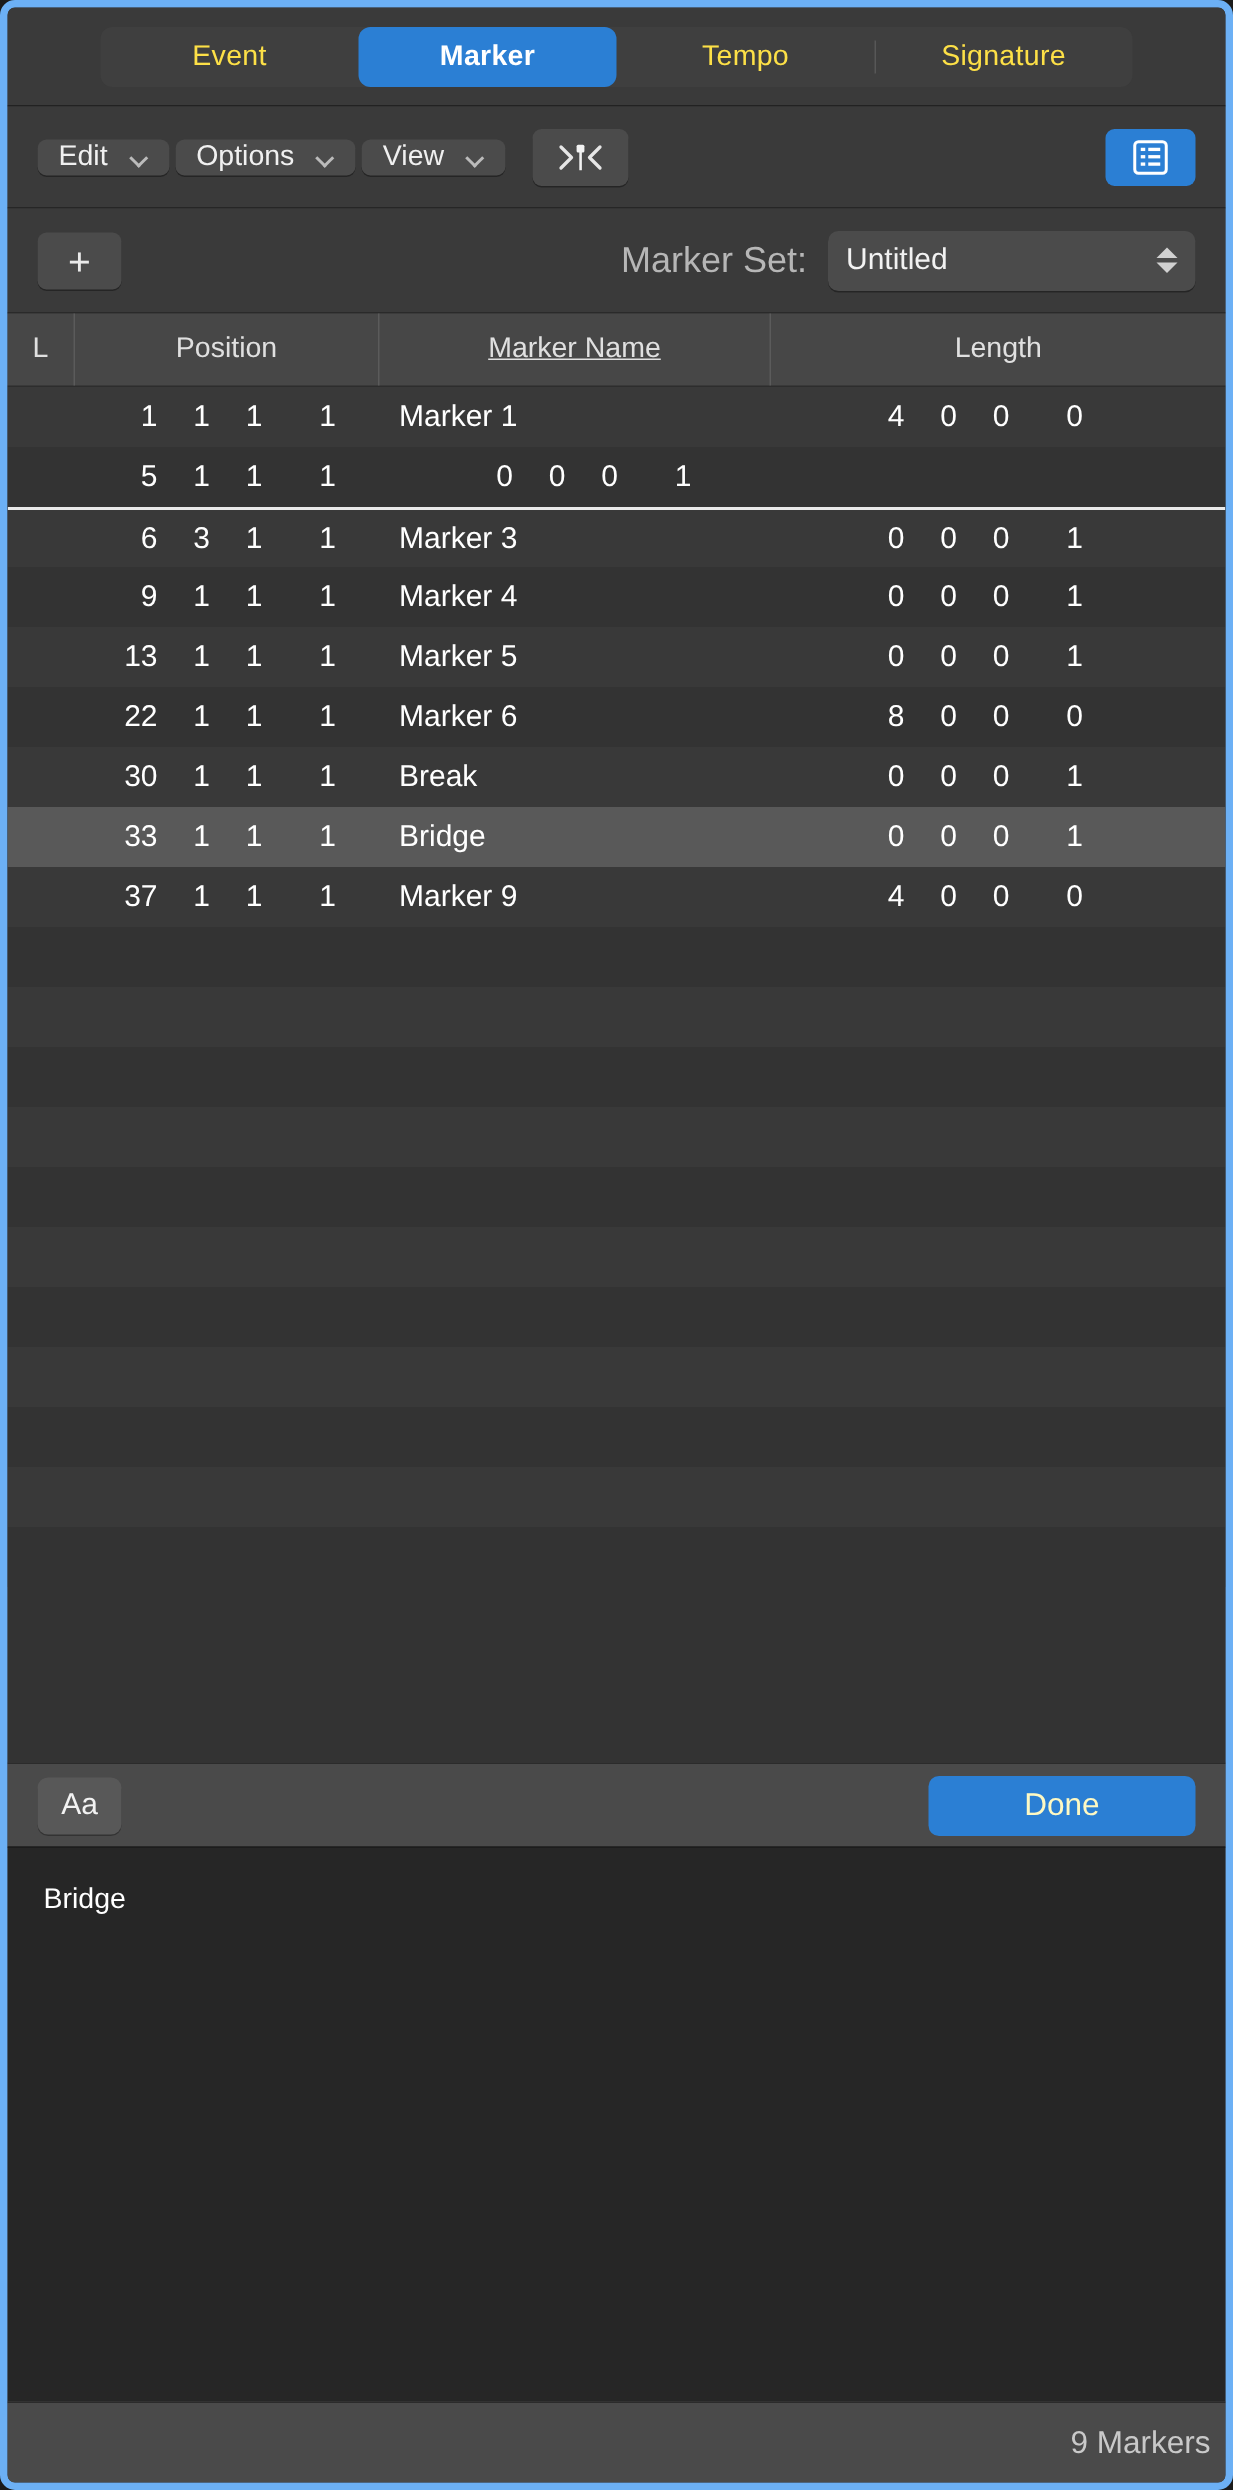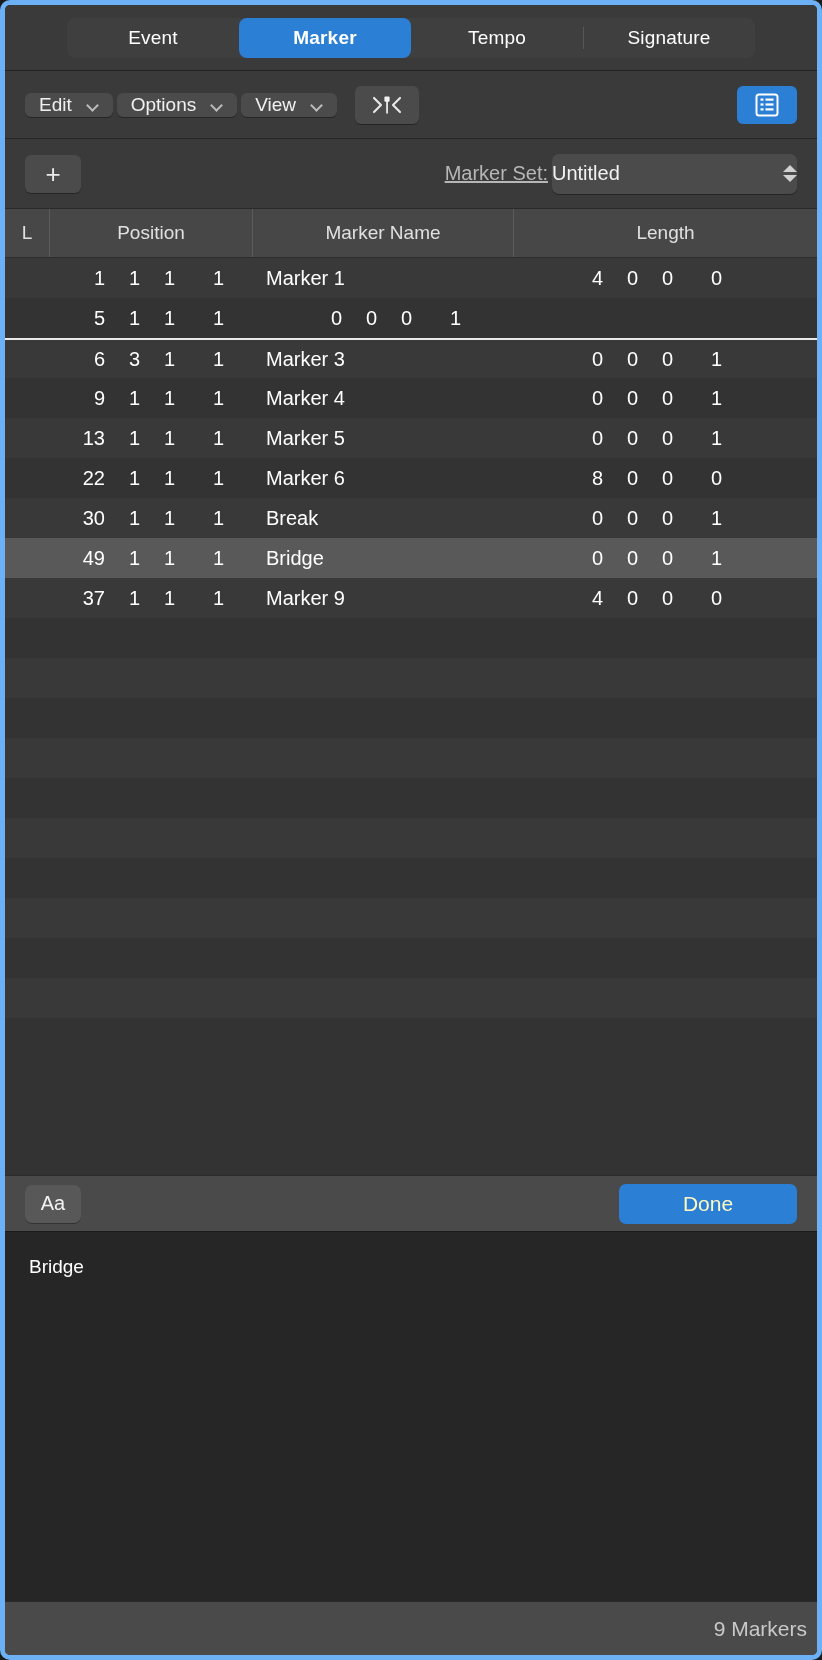--- a/index.html
+++ b/index.html
@@ -44,21 +44,21 @@
     background: #3f3f3f;
     border-radius: 8px;
     height: 40px;
     overflow: hidden;
   }
   .seg {
     min-width: 172px;
     display: flex;
     align-items: center;
     justify-content: center;
-    color: #ffffff;
+    color: #fde047;
     font-size: 19px;
     letter-spacing: .2px;
     position: relative;
     border-radius: 8px;
   }
   .seg + .seg::before {
     content: "";
     position: absolute;
     left: 0; top: 9px; bottom: 9px;
     width: 1px;
@@ -153,32 +153,31 @@
     align-items: center;
     justify-content: center;
     color: #eaeaea;
     font-size: 26px;
     line-height: 1;
     box-shadow: 0 1px 0 rgba(0,0,0,.35);
   }
   .setlabel {
     margin-left: auto;
     color: #b6b6b6;
-    font-size: 20px;
-    padding-right: 4px;
-    text-decoration: underline;
+    font-size: 24px;
+    padding-right: 14px;
   }
   .popup {
     width: 245px;
     height: 40px;
     background: #4b4b4b;
     border-radius: 7px;
     display: flex;
     align-items: center;
-    padding: 0 0;
+    padding: 0 12px;
     box-sizing: border-box;
     color: #f2f2f2;
     font-size: 20px;
     box-shadow: 0 1px 0 rgba(0,0,0,.35);
   }
   .popup .stepper {
     margin-left: auto;
     display: flex;
     flex-direction: column;
     gap: 3px;
@@ -196,21 +195,21 @@
     background: #474747;
     display: flex;
     align-items: center;
     color: #e0e0e0;
     font-size: 19px;
     border-bottom: 1px solid #2d2d2d;
   }
   .thead .col { display: flex; align-items: center; justify-content: center; height: 100%; box-sizing: border-box; }
   .col-l    { width: 44px; }
   .col-pos  { width: 203px; border-left: 1px solid #5b5b5b; }
-  .col-name { width: 261px; border-left: 1px solid #5b5b5b; }
+  .col-name { width: 261px; border-left: 1px solid #5b5b5b; text-decoration: underline; }
   .col-len  { flex: 1 1 auto; border-left: 1px solid #5b5b5b; }
 
   .tbody {
     flex: 1 1 auto;
     background: #333333;
     overflow: hidden;
     position: relative;
   }
   .row {
     height: 40px;
@@ -518,21 +517,21 @@
             <span class="b">0</span>
             <span class="b">0</span>
           </span>
           <span class="tick">1</span>
         </div>
       </div>
       <div class="row even selected">
         <div class="cell-l"></div>
         <div class="cell-pos">
           <span class="bbt">
-            <span class="b">49</span>
+            <span class="b">33</span>
             <span class="b">1</span>
             <span class="b">1</span>
           </span>
           <span class="tick">1</span>
         </div>
         <div class="cell-name">Bridge</div>
         <div class="cell-len">
           <span class="bbt">
             <span class="b">0</span>
             <span class="b">0</span>

